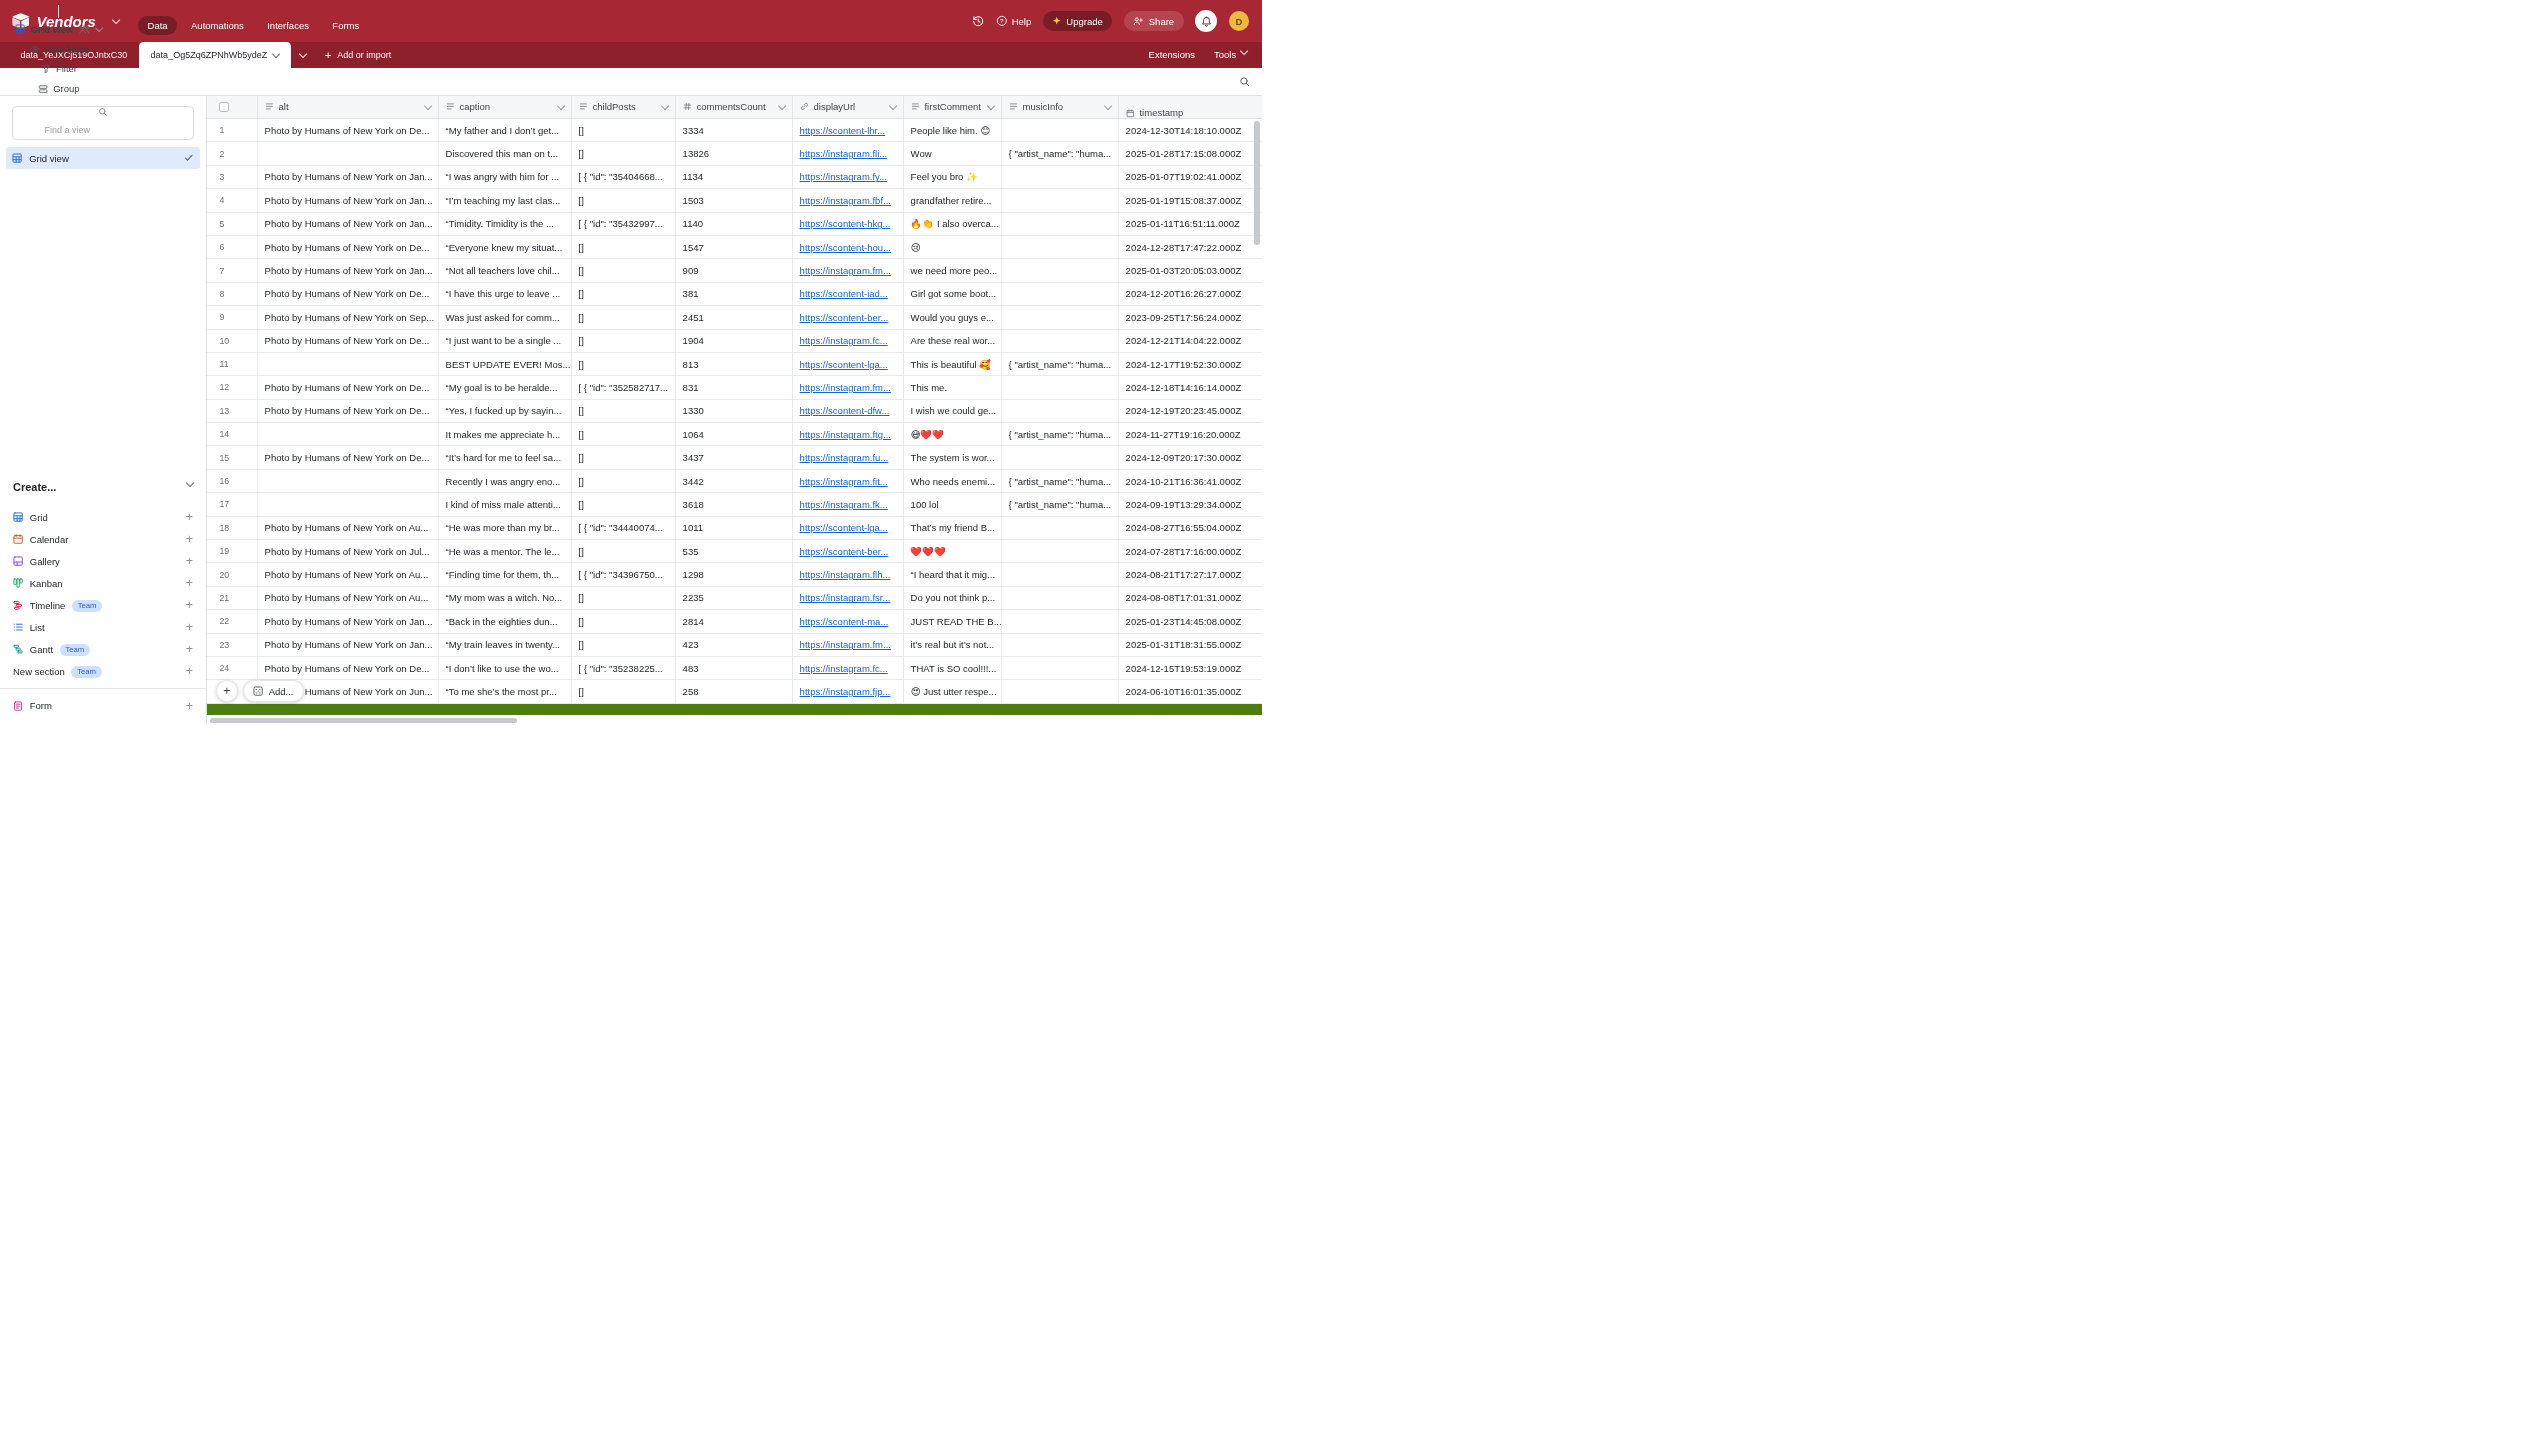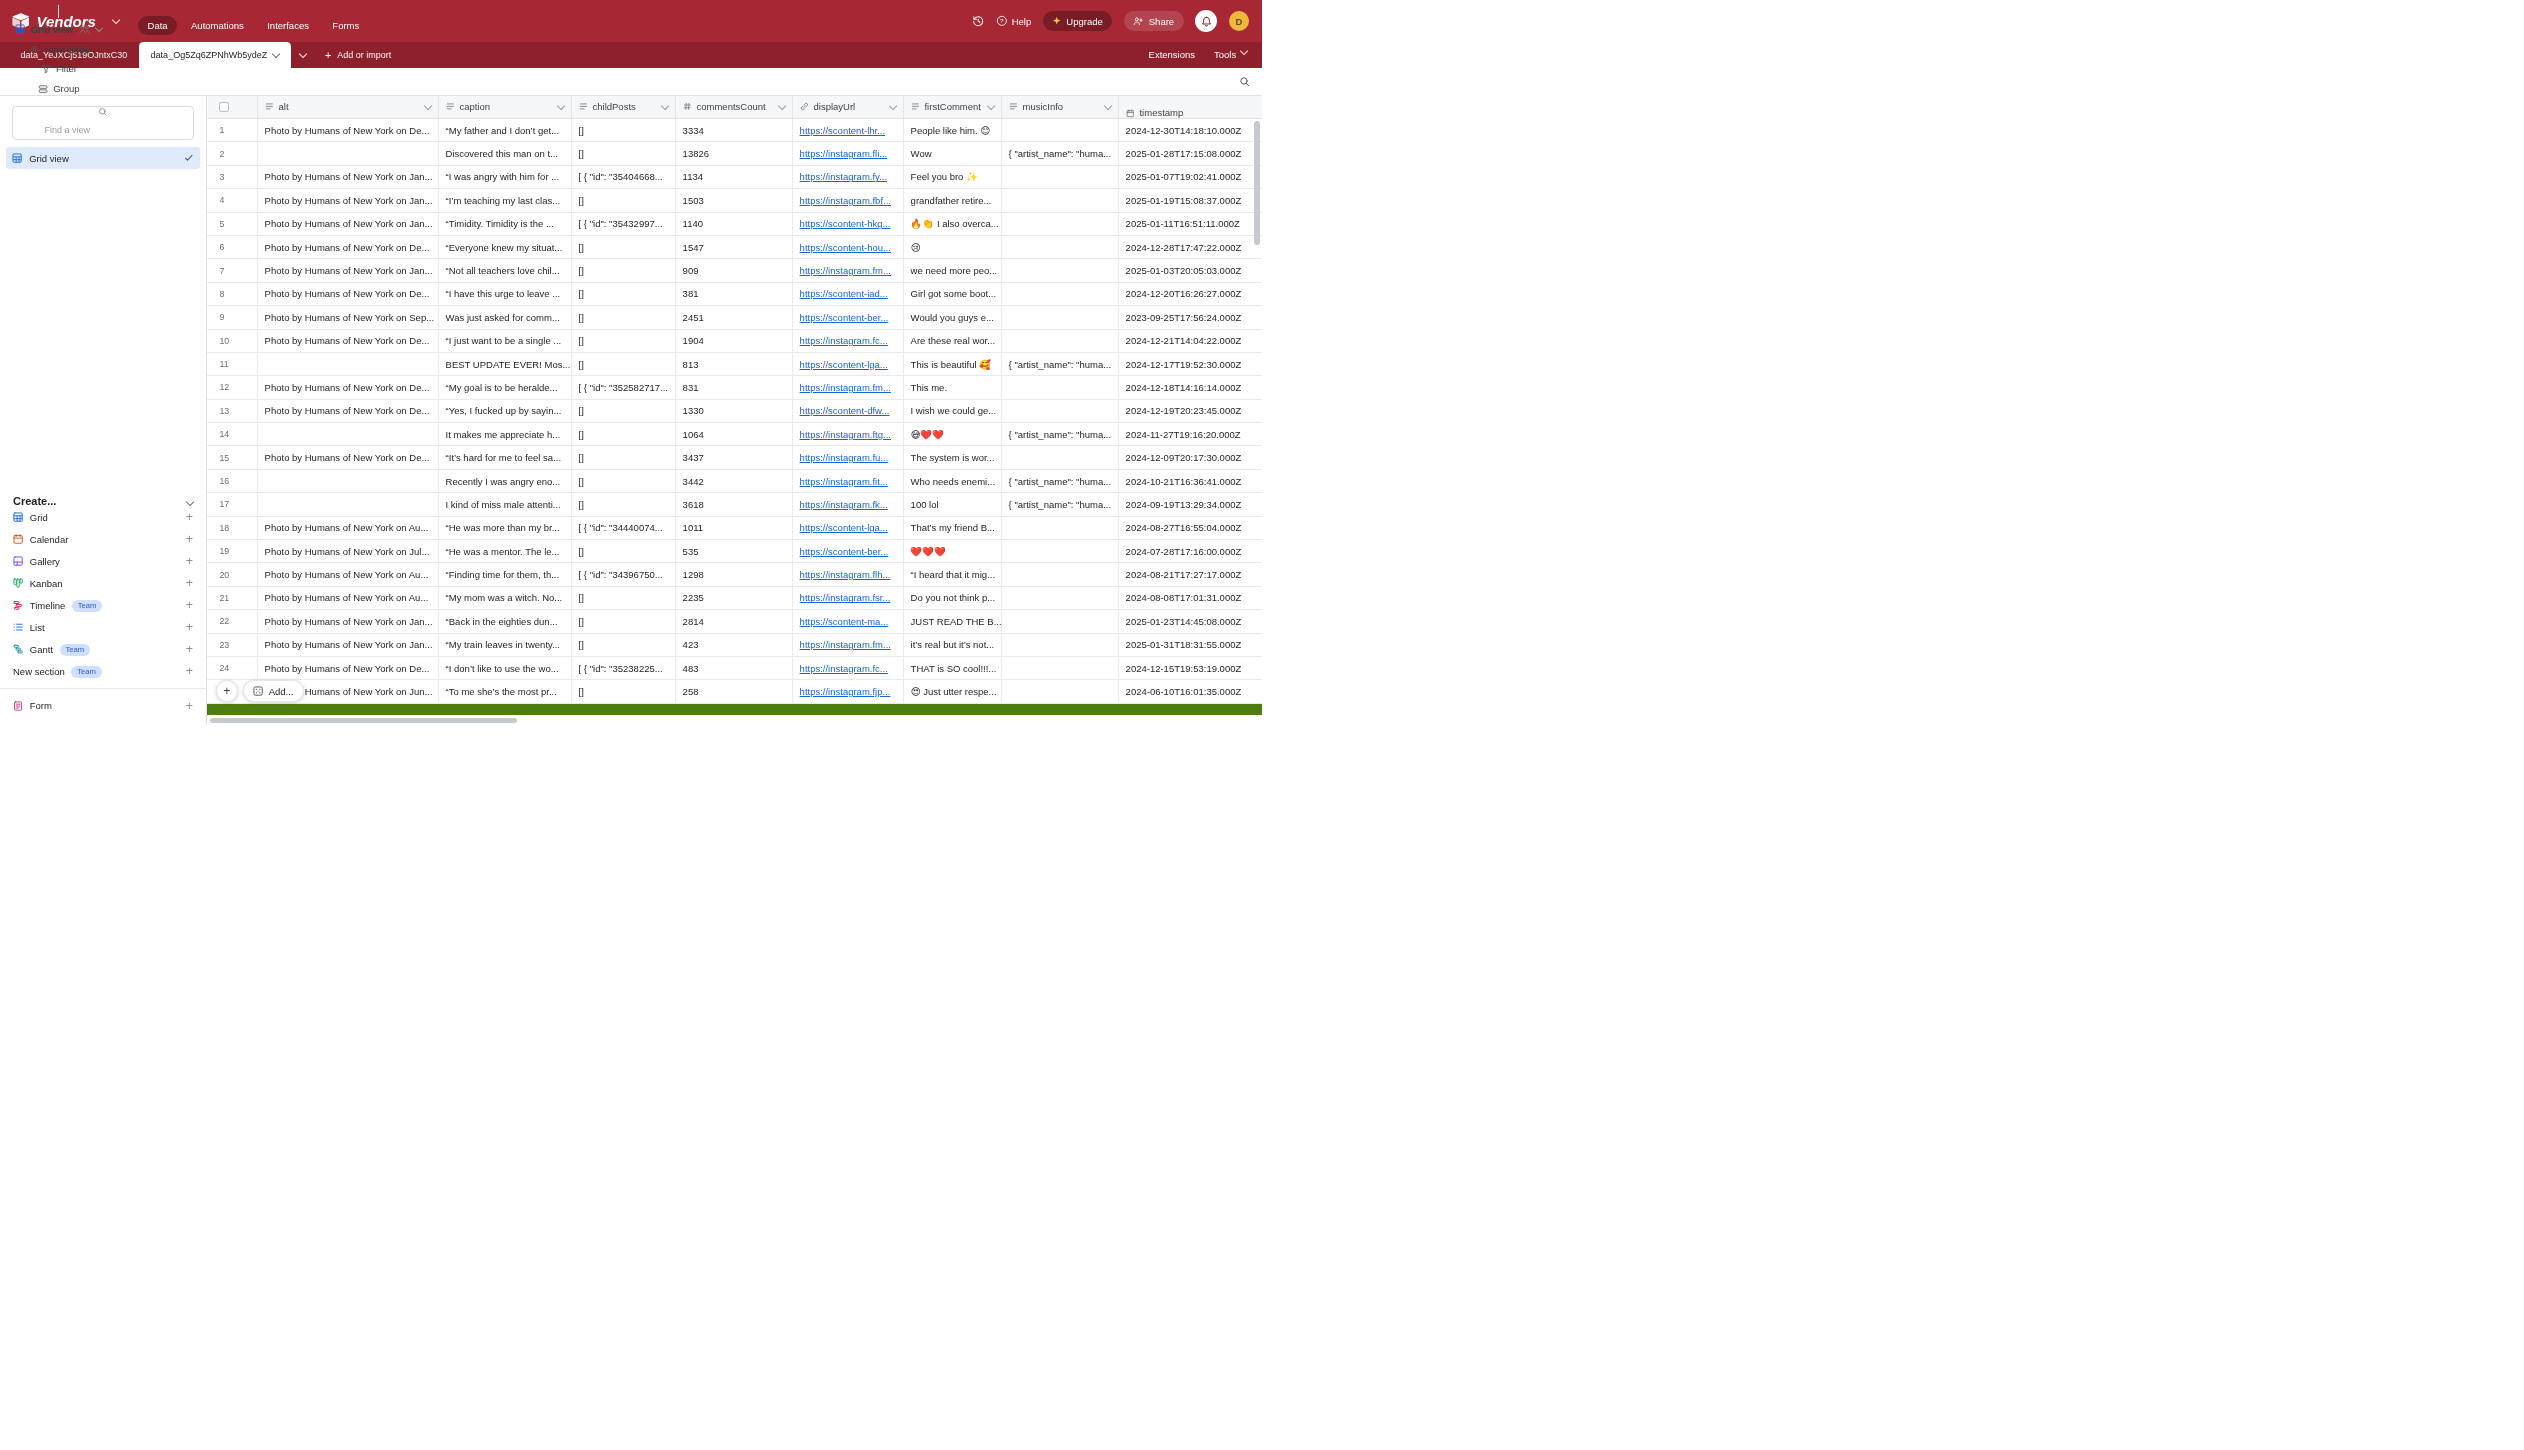--- a/index.html
+++ b/index.html
@@ -51,21 +51,21 @@
   
   .content { display:flex; height:630px; }
   .sidebar { width:207px; border-right:0.7px solid #e0e1e3; display:flex; flex-direction:column; background:#fff; }
   .find-box { margin:10.2px 11.7px 5.8px; height:34px; border:0.7px solid #d9dbde; border-radius:4.4px; display:flex; align-items:center; gap:5.1px; padding:0 6.6px;flex-direction:column; }
   .find-box input { border:0; outline:0; flex:1; font-size:9px; font-family:inherit; color:#1d1f25; background:transparent; }
   .find-box input::placeholder { color:#9aa0a6; }
   .view-item { margin:1.5px 5.8px; height:22px; border-radius:2.9px; display:flex; align-items:center; gap:6.6px; padding:0 6.6px; font-size:9.5px; cursor:pointer; }
   .view-item.selected { background:var(--selected-view-bg,#dfeafc); }
   .view-item .check { margin-left:auto; display:flex; }
   .sb-spacer { flex:1; }
-  .create-header { display:flex; align-items:flex-end; justify-content:space-between; padding:0 13px; height:26px; font-size:11px; font-weight:700; color:#1d1f25; cursor:pointer; }
+  .create-header { display:flex; align-items:flex-start; justify-content:space-between; padding:0 13px; height:26px; font-size:11px; font-weight:700; color:#1d1f25; cursor:pointer; }
   .create-header .chev { color:#6f737a; }
   .create-item { display:flex; align-items:center; gap:6.6px; padding:0 13px; height:22px; font-size:9.5px; color:#1d1f25; cursor:pointer; }
   .citem-plus { margin-left:auto; color:#8d9197; font-size:12.4px; line-height:1; }
   .badge { background:var(--badge-bg,#cfdfff); color:var(--badge-text,#2b5fc7); font-size:7.7px; padding:1.5px 5.8px; border-radius:6.6px; }
   .sb-div { height:0.7px; background:#e6e8ea; margin:5.8px 0; }
   .sb-bottom-pad { height:8.8px; }
 
   
   .grid-area { flex:1; display:flex; flex-direction:column; position:relative; overflow:hidden; background:#4d7c0f; }
   .grid-header { height:23.4px; min-height:23.4px; display:flex; background:#f6f7f8; border-bottom:0.7px solid #dfe1e4; width:1088px; }

